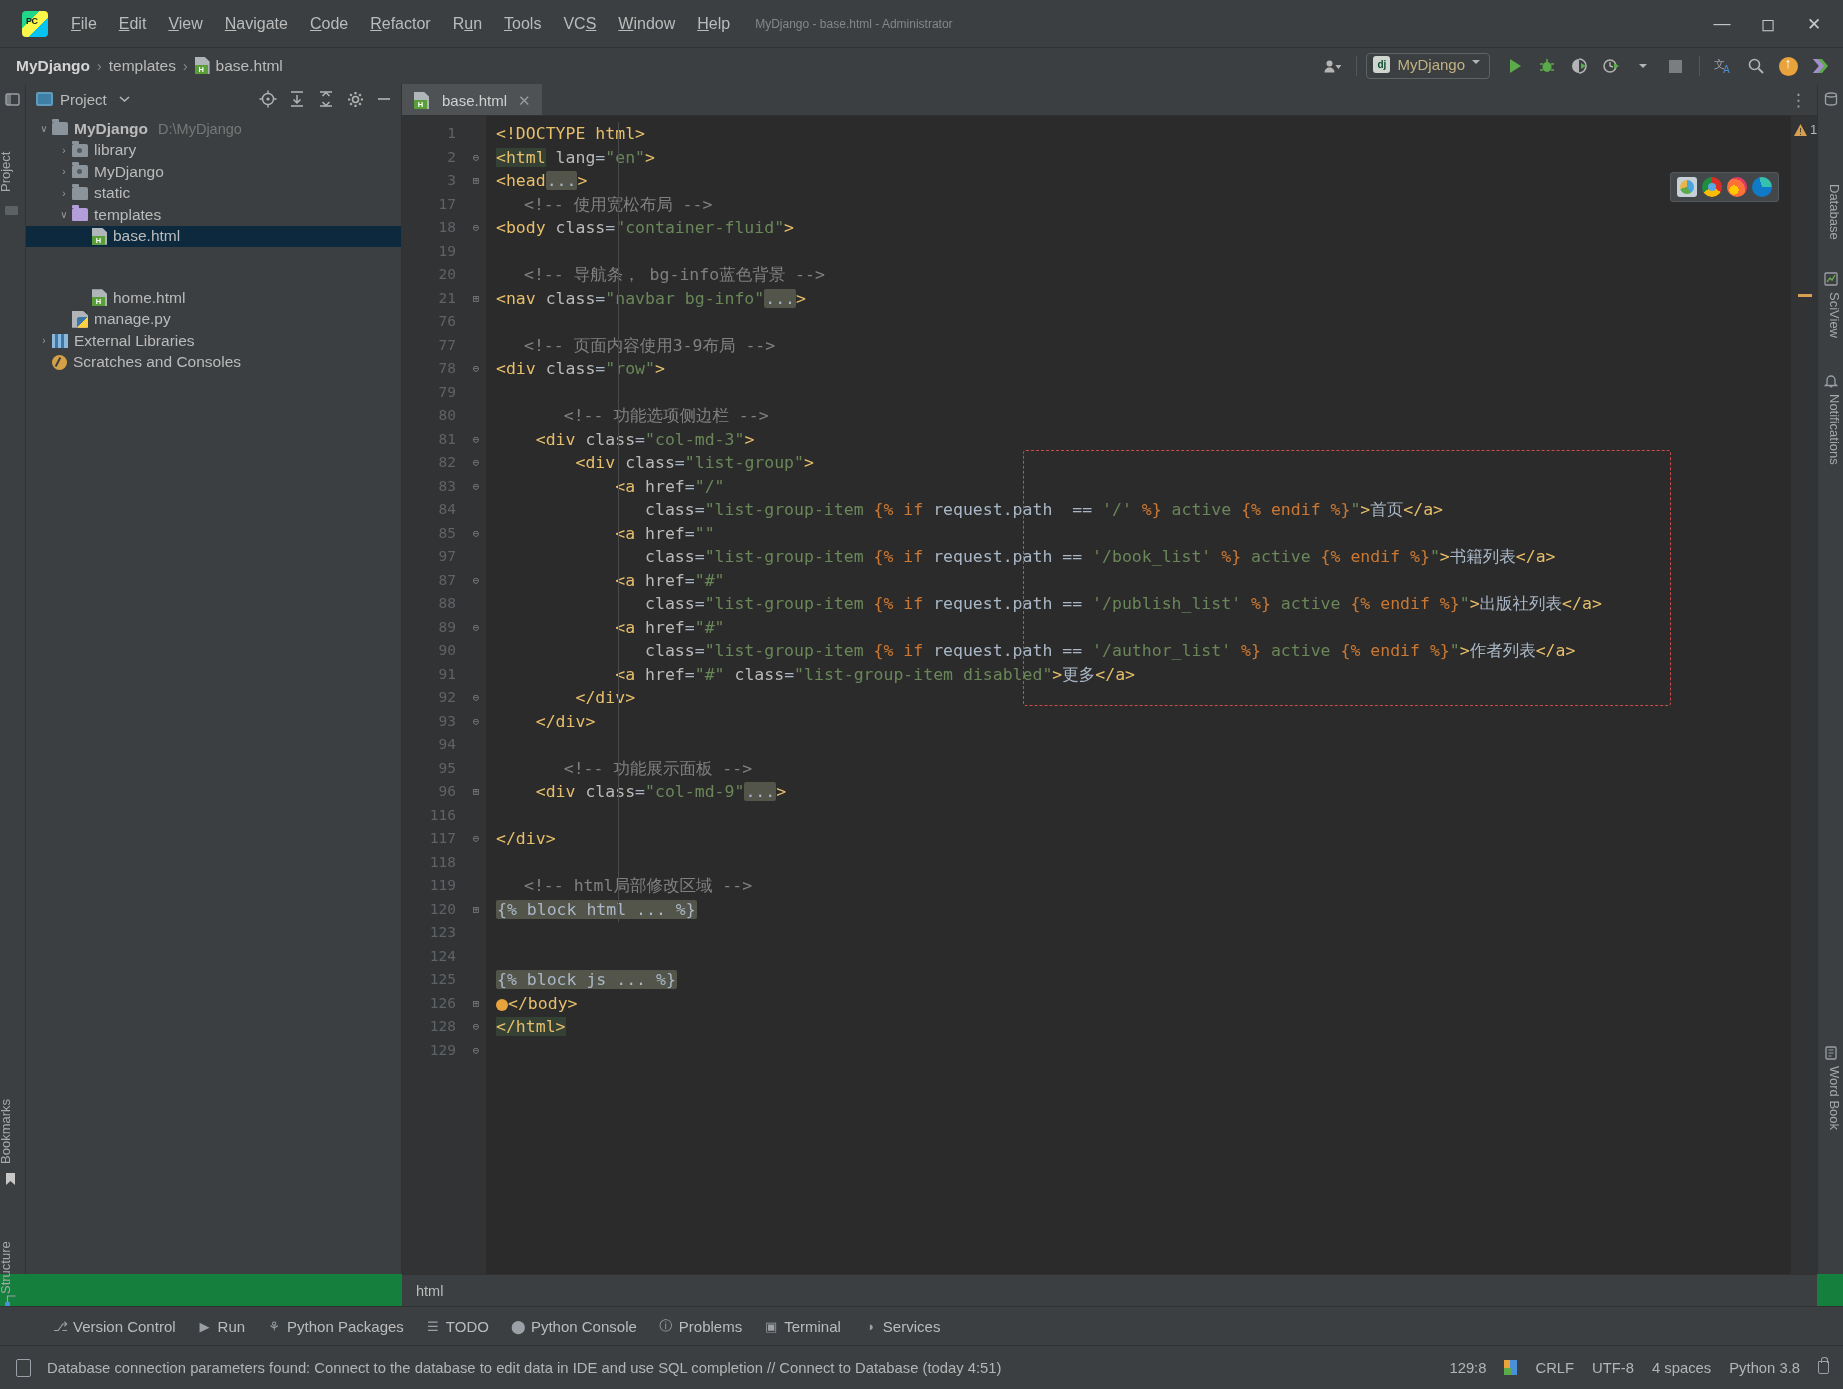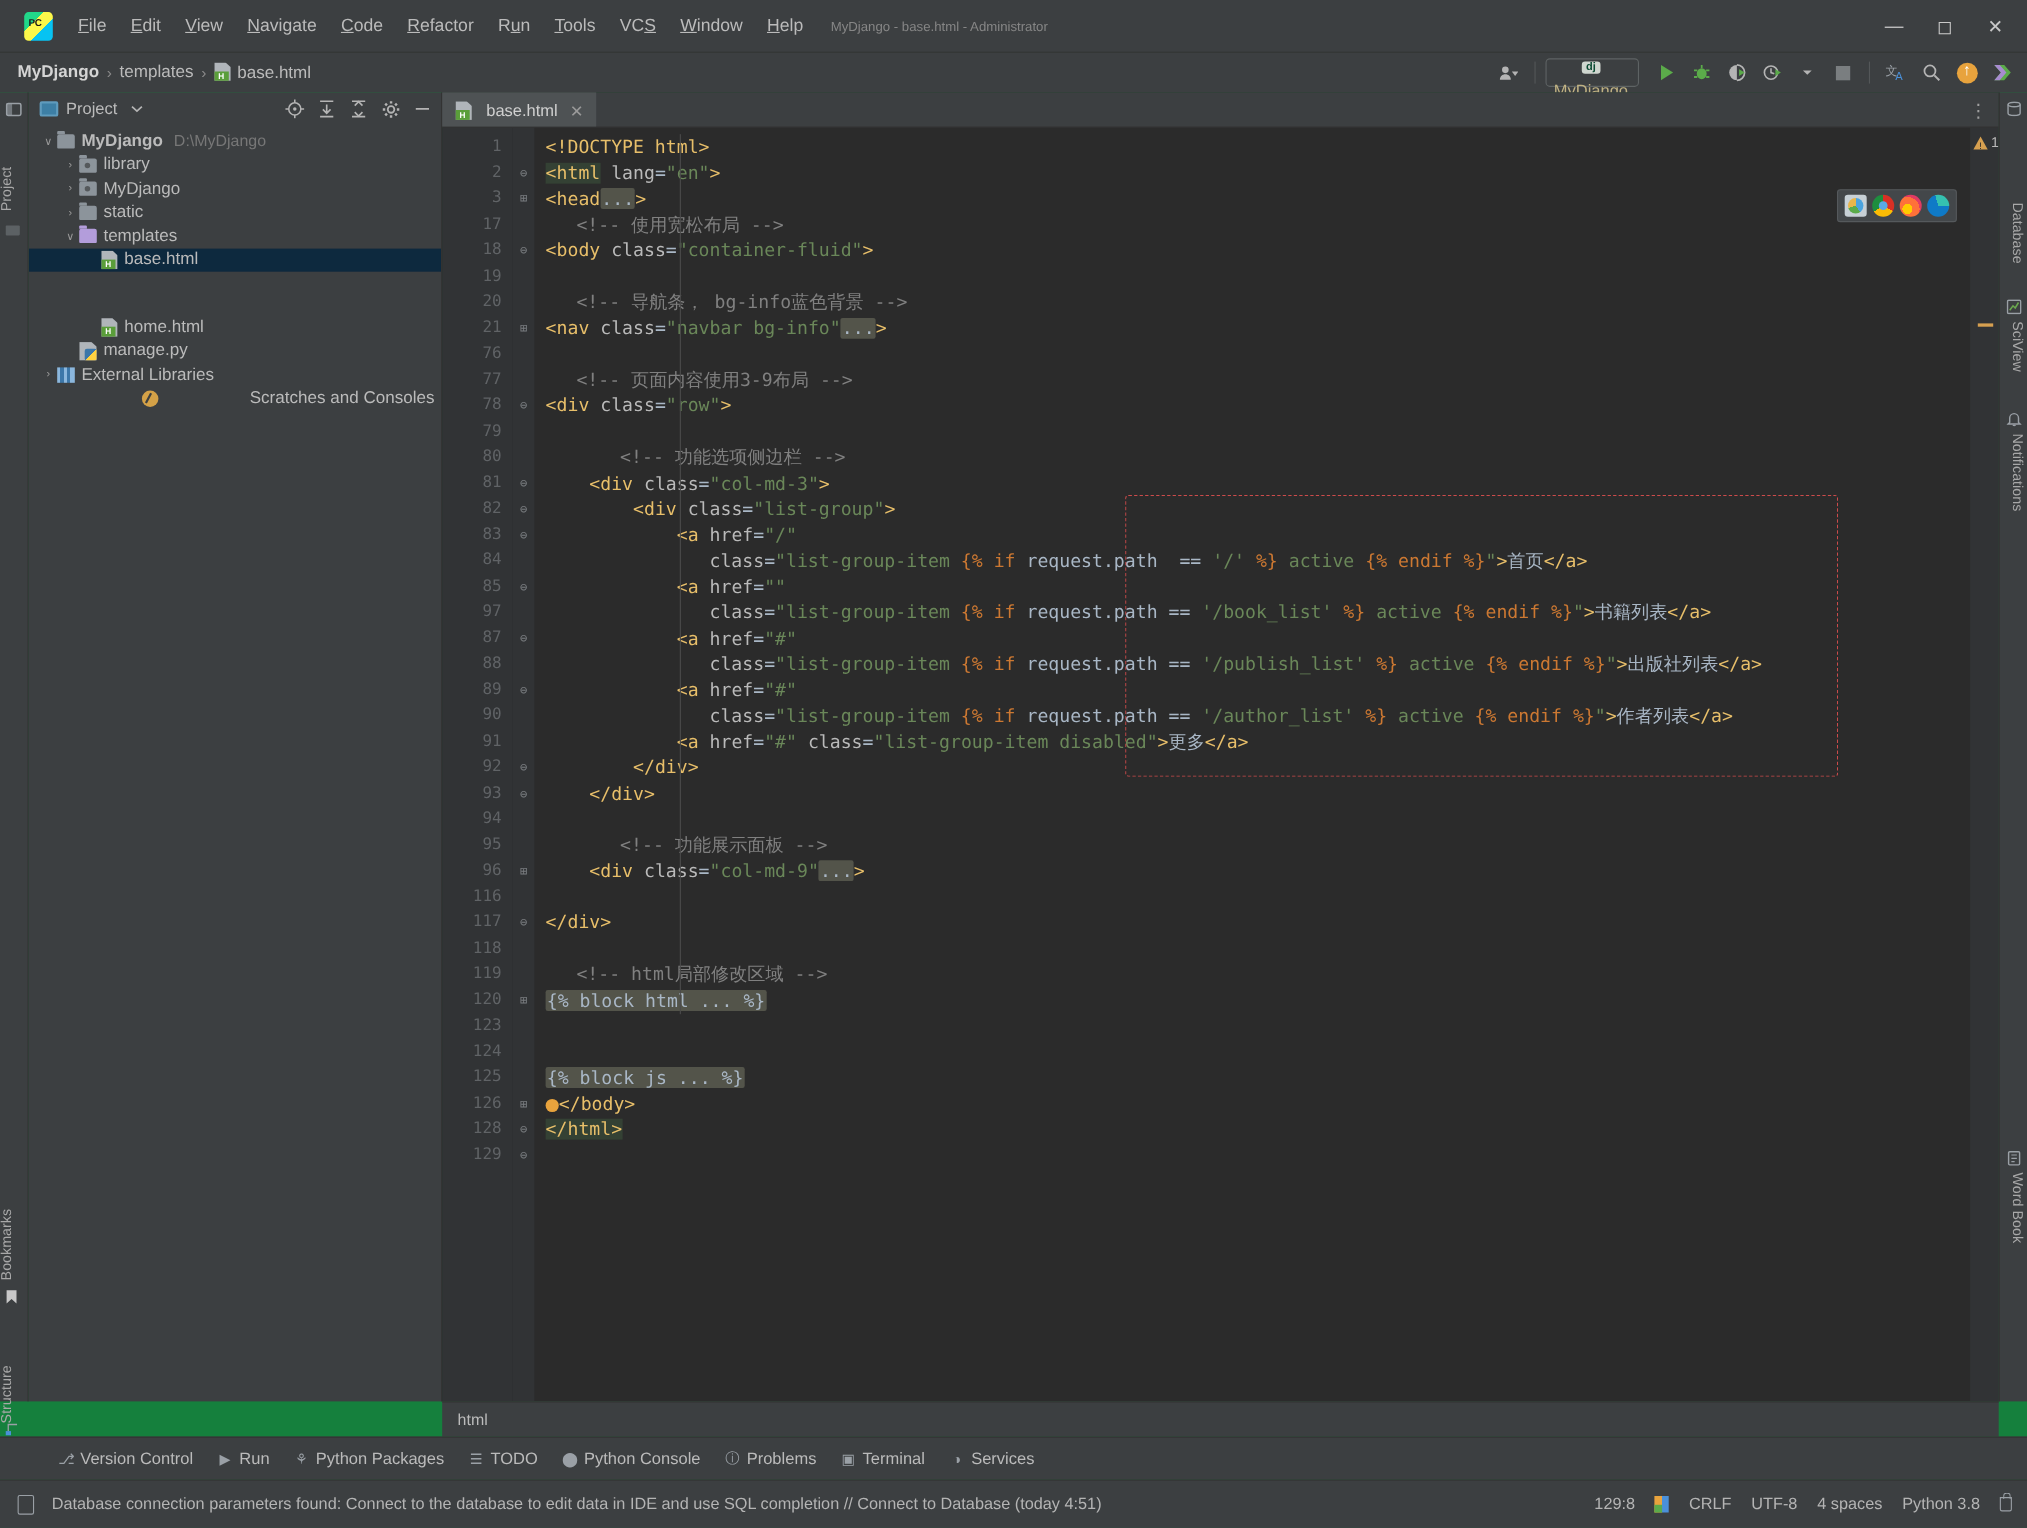--- a/index.html
+++ b/index.html
@@ -76,23 +76,23 @@
   .nav-right {
     position: absolute; right: 8px; top: 0; height: 36px;
     display: flex; align-items: center; gap: 2px;
   }
   .tb-ico {
     width: 30px; height: 28px; display: flex; align-items: center;
     justify-content: center; color: #a9b7c6; font-size: 15px;
     border-radius: 3px;
   }
   .run-config {
-    display: flex; align-items: center; gap: 7px;
+    display: flex; gap: 7px;
     border: 1px solid #5e6364; border-radius: 4px;
-    padding: 2px 9px 2px 6px; height: 26px; margin-right: 8px; flex-direction: column;
+    padding: 2px 9px 2px 6px; height: 26px; margin-right: 8px;
   }
   .dj-badge {
     width: 17px; height: 17px; background: #cfd6cf; border-radius: 3px;
     color: #0c4b33; font-size: 10px; font-weight: bold;
     display: flex; align-items: center; justify-content: center;
   }
   .run-config-name { color: #c0b283; font-size: 15px; }
   .caret { border: 4px solid transparent; border-top-color: #b4b4b4; margin-top: 4px; }
   .tri-green {
     width: 0; height: 0; border-left: 11px solid #5bab4a;
@@ -570,21 +570,21 @@
           <div class="trow" style="padding-left: 30px;">
             <span class="arw"></span>
             <span class="pyico"></span>
             <span class="tlabel">manage.py</span>
           </div>
           <div class="trow" style="padding-left: 10px;">
             <span class="arw">›</span>
             <span class="libico"></span>
             <span class="tlabel">External Libraries</span>
           </div>
-          <div class="trow" style="padding-left: 10px; justify-content: space-between;">
+          <div class="trow" style="padding-left: 10px;">
             <span class="arw"></span>
             <span class="scrico"></span>
             <span class="tlabel">Scratches and Consoles</span>
           </div>
         </div>
     </div>
 
     <div class="editor-col">
       <div class="tabbar">
         <div class="etab">

